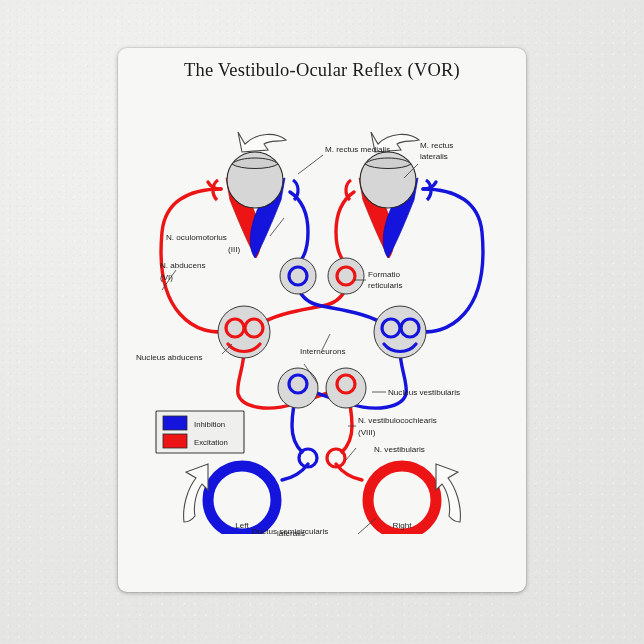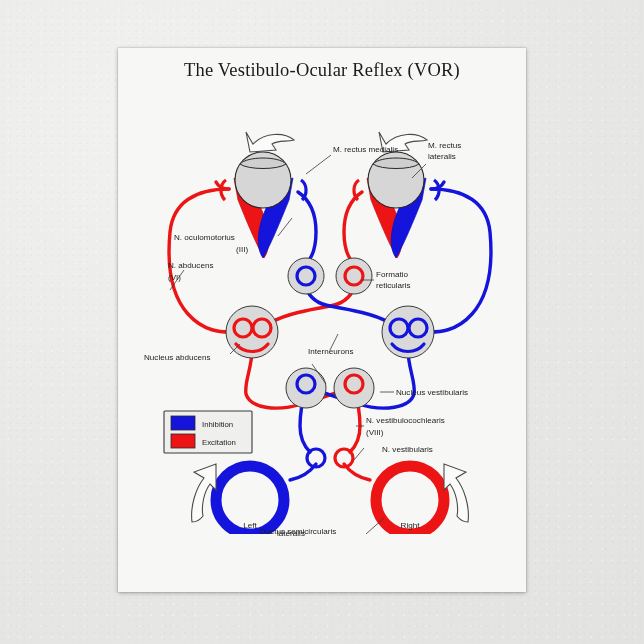--- a/index.html
+++ b/index.html
@@ -20,28 +20,29 @@
       radial-gradient(rgba(0,0,0,.022) 1px, transparent 1px),
       radial-gradient(rgba(255,255,255,.35) 1px, transparent 1px);
     background-size:7px 7px, 11px 11px;
     background-position:0 0, 3px 5px;
     pointer-events:none;
   }
   #card{
     position:absolute;left:118px;top:48px;width:408px;height:544px;
     background:#f7f7f6;
     box-shadow:0 1px 4px rgba(0,0,0,.30), 0 0 0 1px rgba(0,0,0,.06);
+    border-radius:9px;
   }
   #title{
     position:absolute;left:0;right:0;top:12px;
     text-align:center;
     font-family:"Liberation Serif", serif;
     font-size:18.5px;color:#1b1b1b;letter-spacing:.2px;
   }
-  #figure{position:absolute;left:0;top:34px;width:408px;height:452px;padding-left:8px;}
+  #figure{position:absolute;left:0;top:34px;width:408px;height:452px;}
   #figure svg{display:block;width:408px;height:452px;}
   #caption{
     position:absolute;left:14px;right:14px;bottom:10px;
     text-align:center;
     font-family:"Liberation Serif", serif;
     font-size:10.2px;line-height:12.4px;color:#1a1a1a;
   }
   .dlabel{font-family:"Liberation Sans",sans-serif;font-size:8.1px;fill:#1d1d1d;}
   .dlabel.sm{font-size:7.8px;}
   .leader{stroke:#3a3a3a;stroke-width:.8;fill:none;}

